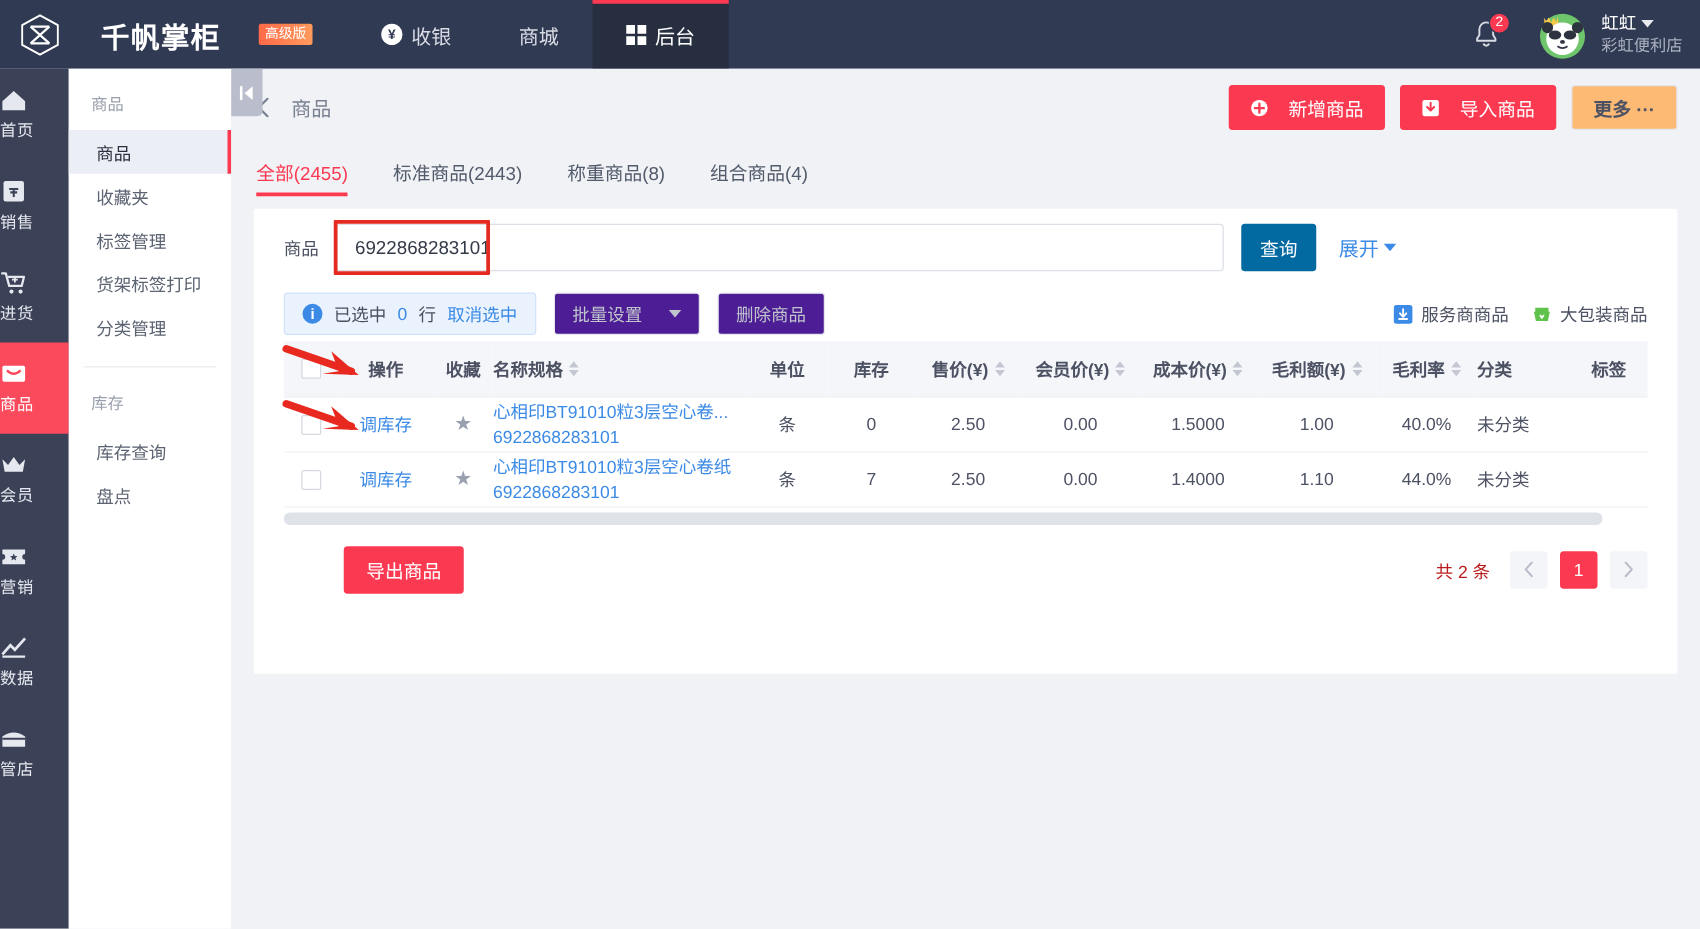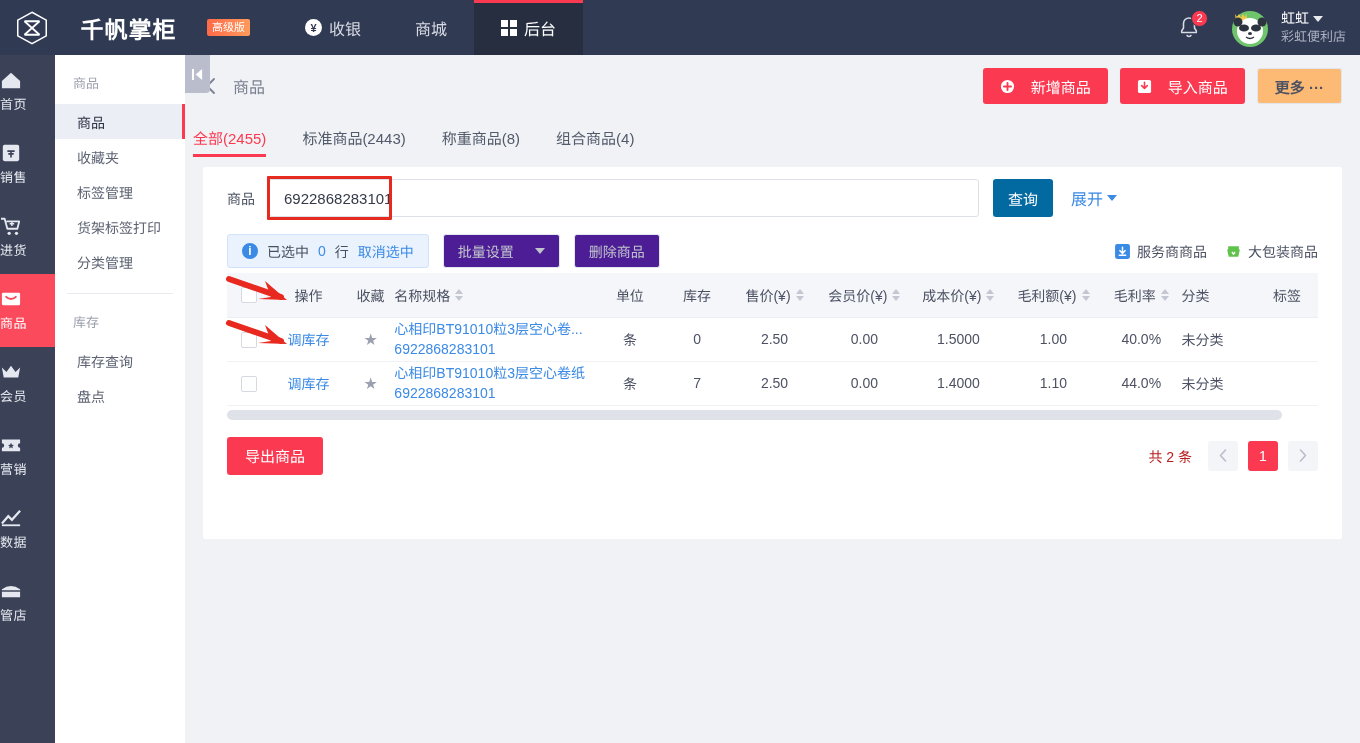--- a/index.html
+++ b/index.html
@@ -126,21 +126,21 @@
   .btn-primary { background: #fb3a52; color: #fff; height: 36px; padding: 0 17px; }
   .btn-ghost {
     background: #fdba74; color: #4c5263; height: 36px; padding: 0 17px;
     border: 1px solid #e2e5ec;
     font-weight: bold;
   }
   .btn-ico { width: 15px; height: 15px; display: block; }
 
   
   .tabs {
-    display: flex; align-items: flex-end; gap: 36px; padding: 0 0 0 8px;
+    display: flex; align-items: flex-end; gap: 36px; padding: 0 0 0 20px;
     height: 40px; position: relative;
   }
   .tab {
     font-size: 15px; color: #525b6b; padding-bottom: 9px; cursor: pointer;
     position: relative; white-space: nowrap;
   }
   .tab.active { color: #fb3a52; }
   .tab.active::after {
     content: ""; position: absolute; left: 0; right: 0; bottom: 0; height: 3px;
     background: #fb3a52;
@@ -206,21 +206,21 @@
   .legend-item { display: flex; align-items: center; gap: 6px; font-size: 14px; color: #4c5263; }
   .legend-ico { width: 17px; height: 17px; display: block; }
 
   
   .tablewrap { padding: 0 24px; position: relative; }
   table { width: 100%; border-collapse: collapse; table-layout: fixed; }
   thead th {
     background: #f5f6fa; height: 44px; font-size: 14px; color: #4c5263;
     font-weight: normal; text-align: center; border-bottom: 1px solid #ebeef5;
   }
-  thead th .th-in { display: flex; align-items: center; justify-content: center; gap: 5px; }
+  thead th .th-in { display: flex; align-items: center; justify-content: center; gap: 5px; font-weight: bold; }
   thead th.left .th-in { justify-content: flex-start; }
   .sorter { display: inline-flex; flex-direction: column; gap: 2px; cursor: pointer; }
   .sorter i { display: block; width: 0; height: 0; border-left: 4px solid transparent; border-right: 4px solid transparent; }
   .sorter i.up { border-bottom: 5px solid #c3c7d1; }
   .sorter i.dn { border-top: 5px solid #c3c7d1; }
   tbody td {
     height: 44px; font-size: 14px; color: #4c5263; text-align: center;
     border-bottom: 1px solid #f0f2f5; vertical-align: middle;
   }
   tbody td.left { text-align: left; }
@@ -239,21 +239,21 @@
   
   .hscroll {
     margin: 4px 24px 0 24px; height: 10px; background: #dfe2e9; border-radius: 5px;
     width: 1055px; cursor: pointer;
   }
 
   
   .card-foot {
     display: flex; align-items: center; padding: 0 24px; height: 72px;
   }
-  .btn-export { background: #fb3a52; color: #fff; height: 38px; padding: 0 18px; font-size: 15px; }
+  .btn-export { background: #fb3a52; color: #fff; height: 38px; padding: 0 18px; font-size: 15px; margin-left: 48px; }
   .pager { margin-left: auto; display: flex; align-items: center; gap: 10px; }
   .total-txt { font-size: 14px; color: #b91c1c; margin-right: 6px; }
   .pg {
     width: 30px; height: 30px; border-radius: 3px; background: #f4f5f8;
     display: flex; align-items: center; justify-content: center; font-size: 14px;
     color: #9aa0ad; cursor: pointer; border: none; font-family: inherit;
   }
   .pg.current { background: #fb3a52; color: #fff; }
   .pg svg { display: block; }
 </style>

